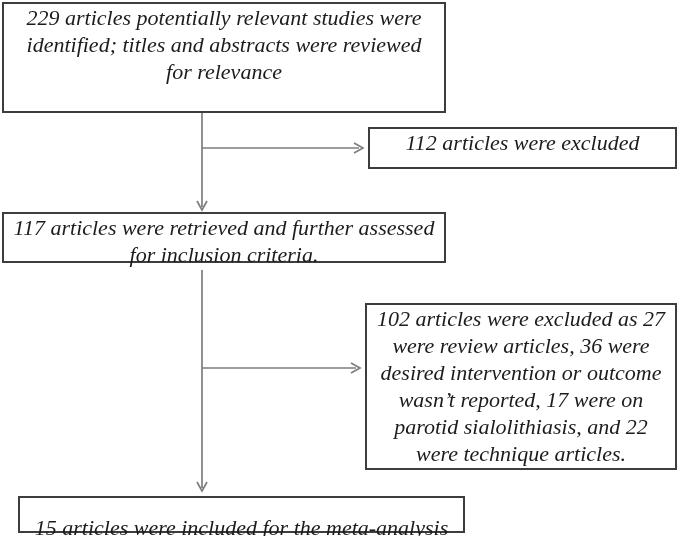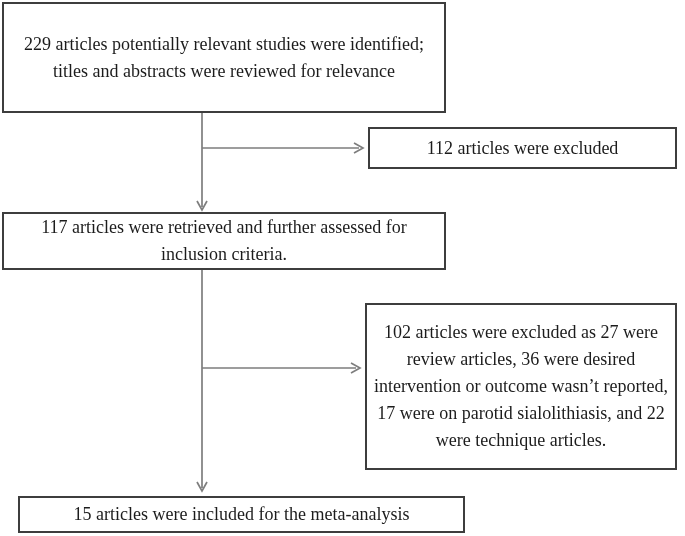--- a/index.html
+++ b/index.html
@@ -27,29 +27,29 @@
     fill: none;
     stroke: #7e7e7e;
     stroke-width: 1.7px;
   }
   .box {
     position: absolute;
     box-sizing: border-box;
     border: 2px solid #3d3d3d;
     background: #ffffff;
     display: flex;
-    align-items: center;
     justify-content: center;
     text-align: center;
-    font-size: 18px;
+    font-size: 22px;
     line-height: 27px;
+    font-style: italic;
   }
   .box-identified { left: 2px;   top: 2px;   width: 444px; height: 111px; padding: 0 12px; }
   .box-excluded1  { left: 368px; top: 127px; width: 309px; height: 42px;  padding: 0 8px; }
-  .box-retrieved  { left: 2px;   top: 212px; width: 444px; height: 58px;  padding: 0 4px; }
+  .box-retrieved  { left: 2px;   top: 212px; width: 444px; height: 51px;  padding: 0 4px; }
   .box-excluded2  { left: 365px; top: 303px; width: 312px; height: 167px; padding: 0 6px; }
   .box-included   { left: 18px;  top: 496px; width: 447px; height: 37px;  padding: 16px 8px; }
 </style>
 </head>
 <body>
 
 <div class="canvas">
 
   <svg class="arrows" viewBox="0 0 685 536" xmlns="http://www.w3.org/2000/svg">
 

